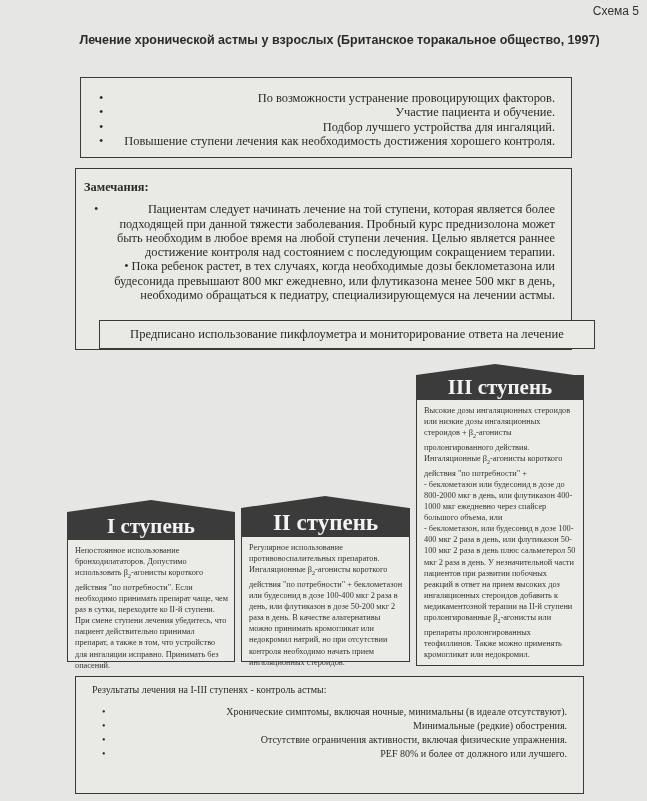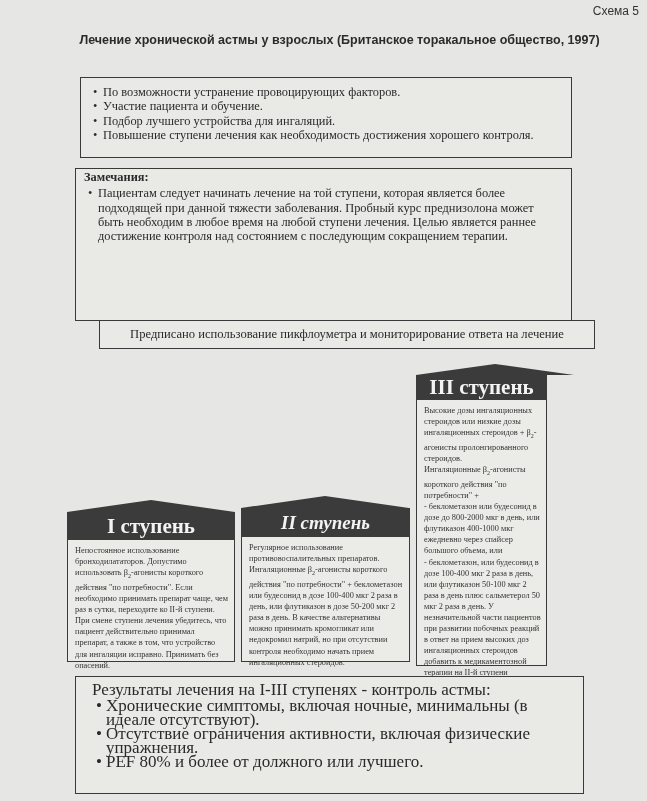--- a/index.html
+++ b/index.html
@@ -2,83 +2,84 @@
 <html><head>
 <meta charset="utf-8">
 <style>
   html,body{margin:0;padding:0;}
   body{width:647px;height:801px;background:#e6e6e4;position:relative;overflow:hidden;
     font-family:"Liberation Serif","DejaVu Serif",serif;color:#2a2a2a;}
   .scheme{position:absolute;right:8px;top:4px;font-family:"Liberation Sans",sans-serif;font-size:12px;color:#333;}
   .title{position:absolute;left:16px;width:647px;top:33px;text-align:center;
     font-family:"Liberation Sans",sans-serif;font-weight:bold;font-size:12.5px;color:#2b2b2b;}
   .box{position:absolute;border:1.5px solid #3a3a3a;background:#e9e9e6;box-sizing:border-box;}
-  ul.bul{list-style:none;margin:2px;padding:0;}
+  ul.bul{list-style:none;margin:8px;padding:0;text-align:right;}
   ul.bul li{position:relative;padding-left:12px;}
   ul.bul li::before{content:"\2022";position:absolute;left:2px;top:0;}
   #box1{left:80px;top:77px;width:492px;height:81px;padding:5px 8px;font-size:12.4px;line-height:14.3px;}
-  #box2{left:75px;top:168px;width:497px;height:153px;padding:1px 8px;font-size:12.4px;line-height:14.3px;}
+  #box2{left:75px;top:168px;width:497px;height:182px;padding:11px 8px;font-size:12.4px;line-height:14.3px;}
   #box2 .hd{font-weight:bold;}
   #box2 li.second{padding-left:0;}
   #box2 li.second::before{position:static;margin-right:3px;}
   #box3{left:76px;top:320px;width:496px;height:29px;padding:6px 0 0 0;text-align:center;font-size:12.6px;margin-left:23px;}
   .step{position:absolute;}
   .roof{width:0;height:0;border-left-style:solid;border-right-style:solid;border-bottom-style:solid;
     border-left-color:transparent;border-right-color:transparent;border-bottom-color:#3b3b3b;}
   .step-hd{background:#3b3b3b;color:#f3f3f3;font-weight:bold;text-align:center;
     font-family:"Liberation Serif",serif;}
   .step-body{border:1.5px solid #3a3a3a;border-top:none;background:#ebebe8;box-sizing:border-box;
     font-size:8.3px;line-height:11.1px;padding:5px 5px 4px 7px;color:#333;}
   .step-body .p{margin:0;}
   sub{font-size:6px;}
   #step1{left:67px;top:500px;width:168px;}
   #step1 .roof{border-left-width:84px;border-right-width:84px;border-bottom-width:12px;}
   #step1 .step-hd{height:28px;line-height:28px;font-size:21px;}
   #step1 .step-body{height:122px;}
   #step2{left:241px;top:496px;width:169px;}
   #step2 .roof{border-left-width:84.5px;border-right-width:84.5px;border-bottom-width:12px;}
-  #step2 .step-hd{height:29px;line-height:29px;font-size:19px;font-style:italic;}
+  #step2 .step-hd{height:29px;line-height:29px;font-size:23px;}
   #step2 .step-body{height:125px;}
-  #step3{left:416px;top:364px;width:131px;}
+  #step3{left:416px;top:364px;width:168px;}
   #step3 .roof{border-left-width:79.5px;border-right-width:79.5px;border-bottom-width:11px;}
   #step3 .step-hd{height:25px;line-height:25px;font-size:21px;}
   #step3 .step-body{height:266px;}
-  #box4{left:75px;top:676px;width:509px;height:118px;padding:6px 8px 4px 16px;font-size:17px;line-height:14.1px;}
+  #box4{left:75px;top:676px;width:509px;height:118px;padding:6px 8px 4px 16px;font-size:10px;line-height:14.1px;}
 </style>
 </head>
 <body>
 
 <div class="scheme">Схема 5</div>
 <div class="title">Лечение хронической астмы у взрослых (Британское торакальное общество, 1997)</div>
 
 <div class="box" id="box1">
   <ul class="bul">
     <li>По возможности устранение провоцирующих факторов.</li>
     <li>Участие пациента и обучение.</li>
     <li>Подбор лучшего устройства для ингаляций.</li>
     <li>Повышение ступени лечения как необходимость достижения хорошего контроля.</li>
   </ul>
 </div>
 
 <div class="box" id="box2">
   <div class="hd">Замечания:</div>
   <ul class="bul">
     <li>Пациентам следует начинать лечение на той ступени, которая является более подходящей при данной тяжести заболевания. Пробный курс преднизолона может быть необходим в любое время на любой ступени лечения. Целью является раннее достижение контроля над состоянием с последующим сокращением терапии.</li>
+    <li class="second">Пока ребенок растет, в тех случаях, когда необходимые дозы беклометазона или будесонида превышают 800 мкг ежедневно, или флутиказона менее 500 мкг в день, необходимо обращаться к педиатру, специализирующемуся на лечении астмы.</li>
   </ul>
 </div>
 
 <div class="box" id="box3">
   <span>Предписано использование пикфлоуметра и мониторирование ответа на лечение</span>
 </div>
 
 <div class="step" id="step3">
   <div class="roof"></div>
   <div class="step-hd">III ступень</div>
   <div class="step-body">
-    <p class="p"><span>Высокие дозы ингаляционных стероидов или низкие дозы ингаляционных стероидов + β</span><sub>2</sub><span>-агонисты пролонгированного стероидов.</span></p>
+    <p class="p"><span>Высокие дозы ингаляционных стероидов или низкие дозы ингаляционных стероидов + β</span><sub>2</sub><span>-агонисты пролонгированного действия.</span></p>
     <p class="p"><span>Ингаляционные β</span><sub>2</sub><span>-агонисты короткого действия "по потребности" +</span></p>
     <p class="p">- беклометазон или будесонид в дозе до 800-2000 мкг в день, или флутиказон 400-1000 мкг ежедневно через спайсер большого объема, или</p>
     <p class="p"><span>- беклометазон, или будесонид в дозе 100-400 мкг 2 раза в день, или флутиказон 50-100 мкг 2 раза в день плюс сальметерол 50 мкг 2 раза в день. У незначительной части пациентов при развитии побочных реакций в ответ на прием высоких доз ингаляционных стероидов добавить к медикаментозной терапии на II-й ступени пролонгированные β</span><sub>2</sub><span>-агонисты или препараты пролонгированных теофиллинов. Также можно применять кромогликат или недокромил.</span></p>
   </div>
 </div>
 
 <div class="step" id="step1">
   <div class="roof"></div>
   <div class="step-hd">I ступень</div>
   <div class="step-body">
@@ -91,16 +92,17 @@
   <div class="step-hd">II ступень</div>
   <div class="step-body">
     <p class="p"><span>Регулярное использование противовоспалительных препаратов. Ингаляционные β</span><sub>2</sub><span>-агонисты короткого действия "по потребности" + беклометазон или будесонид в дозе 100-400 мкг 2 раза в день, или флутиказон в дозе 50-200 мкг 2 раза в день. В качестве альтернативы можно принимать кромогликат или недокромил натрий, но при отсутствии контроля необходимо начать прием ингаляционных стероидов.</span></p>
   </div>
 </div>
 
 <div class="box" id="box4">
   <div>Результаты лечения на I-III ступенях - контроль астмы:</div>
   <ul class="bul">
     <li>Хронические симптомы, включая ночные, минимальны (в идеале отсутствуют).</li>
+    <li>Минимальные (редкие) обострения.</li>
     <li>Отсутствие ограничения активности, включая физические упражнения.</li>
     <li>PEF 80% и более от должного или лучшего.</li>
   </ul>
 </div>
 
 </body></html>

